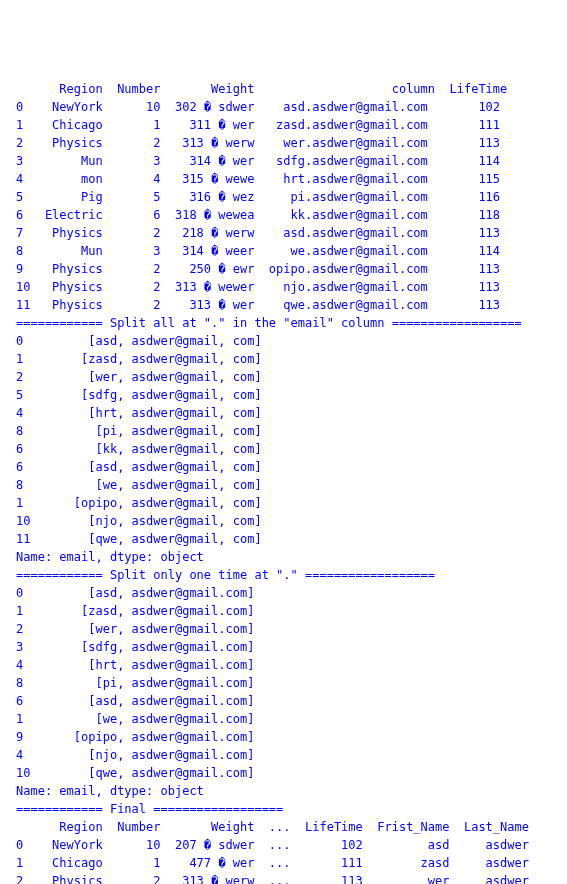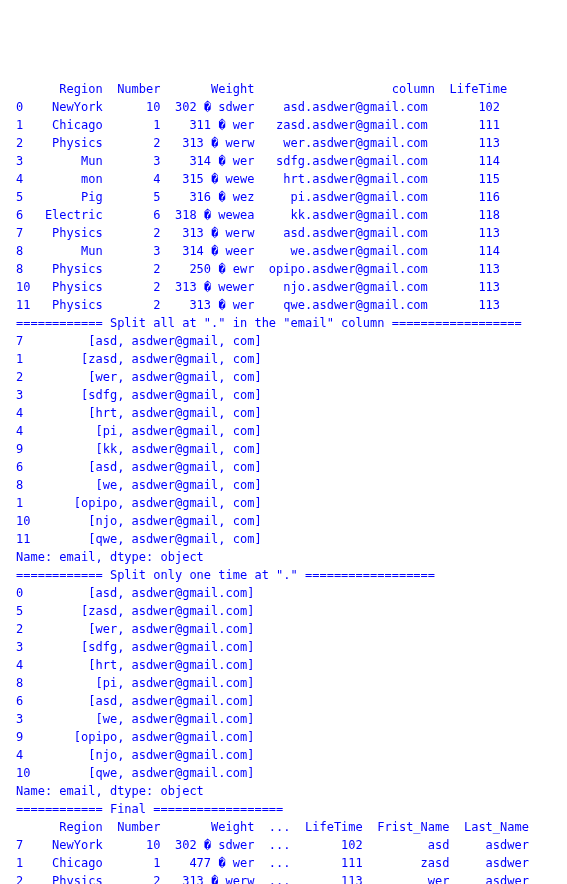--- a/index.html
+++ b/index.html
@@ -19,55 +19,55 @@
 
 
 <div class="out" id="out"><span>      Region  Number       Weight                   column  LifeTime</span>
 <span>0    NewYork      10  302 � sdwer    asd.asdwer@gmail.com       102</span>
 <span>1    Chicago       1    311 � wer   zasd.asdwer@gmail.com       111</span>
 <span>2    Physics       2   313 � werw    wer.asdwer@gmail.com       113</span>
 <span>3        Mun       3    314 � wer   sdfg.asdwer@gmail.com       114</span>
 <span>4        mon       4   315 � wewe    hrt.asdwer@gmail.com       115</span>
 <span>5        Pig       5    316 � wez     pi.asdwer@gmail.com       116</span>
 <span>6   Electric       6  318 � wewea     kk.asdwer@gmail.com       118</span>
-<span>7    Physics       2   313 � werw    asd.asdwer@gmail.com       113</span>
+<span>7    Physics       2   218 � werw    asd.asdwer@gmail.com       113</span>
 <span>8        Mun       3   314 � weer     we.asdwer@gmail.com       114</span>
-<span>8    Physics       2    250 � ewr  opipo.asdwer@gmail.com       113</span>
+<span>9    Physics       2    250 � ewr  opipo.asdwer@gmail.com       113</span>
 <span>10   Physics       2  313 � wewer    njo.asdwer@gmail.com       113</span>
 <span>11   Physics       2    313 � wer    qwe.asdwer@gmail.com       113</span>
 <span>============ Split all at "." in the "email" column ==================</span>
-<span>7         [asd, asdwer@gmail, com]</span>
+<span>0         [asd, asdwer@gmail, com]</span>
 <span>1        [zasd, asdwer@gmail, com]</span>
 <span>2         [wer, asdwer@gmail, com]</span>
-<span>3        [sdfg, asdwer@gmail, com]</span>
+<span>5        [sdfg, asdwer@gmail, com]</span>
 <span>4         [hrt, asdwer@gmail, com]</span>
-<span>4          [pi, asdwer@gmail, com]</span>
-<span>9          [kk, asdwer@gmail, com]</span>
+<span>8          [pi, asdwer@gmail, com]</span>
+<span>6          [kk, asdwer@gmail, com]</span>
 <span>6         [asd, asdwer@gmail, com]</span>
 <span>8          [we, asdwer@gmail, com]</span>
 <span>1       [opipo, asdwer@gmail, com]</span>
 <span>10        [njo, asdwer@gmail, com]</span>
 <span>11        [qwe, asdwer@gmail, com]</span>
 <span>Name: email, dtype: object</span>
 <span>============ Split only one time at "." ==================</span>
 <span>0         [asd, asdwer@gmail.com]</span>
-<span>5        [zasd, asdwer@gmail.com]</span>
+<span>1        [zasd, asdwer@gmail.com]</span>
 <span>2         [wer, asdwer@gmail.com]</span>
 <span>3        [sdfg, asdwer@gmail.com]</span>
 <span>4         [hrt, asdwer@gmail.com]</span>
 <span>8          [pi, asdwer@gmail.com]</span>
 <span>6         [asd, asdwer@gmail.com]</span>
-<span>3          [we, asdwer@gmail.com]</span>
+<span>1          [we, asdwer@gmail.com]</span>
 <span>9       [opipo, asdwer@gmail.com]</span>
 <span>4         [njo, asdwer@gmail.com]</span>
 <span>10        [qwe, asdwer@gmail.com]</span>
 <span>Name: email, dtype: object</span>
 <span>============ Final ==================</span>
 <span>      Region  Number       Weight  ...  LifeTime  Frist_Name  Last_Name</span>
-<span>7    NewYork      10  302 � sdwer  ...       102         asd     asdwer</span>
+<span>0    NewYork      10  207 � sdwer  ...       102         asd     asdwer</span>
 <span>1    Chicago       1    477 � wer  ...       111        zasd     asdwer</span>
 <span>2    Physics       2   313 � werw  ...       113         wer     asdwer</span>
 
 
 
 
 
 
 
 

